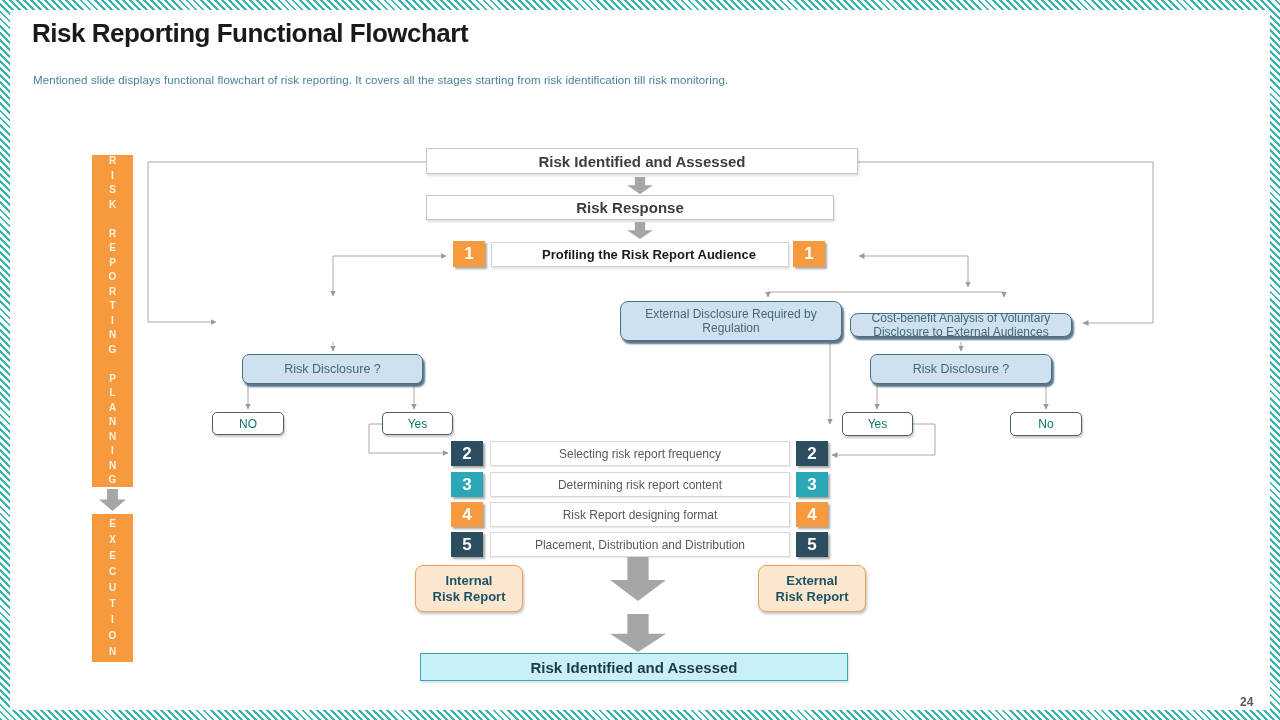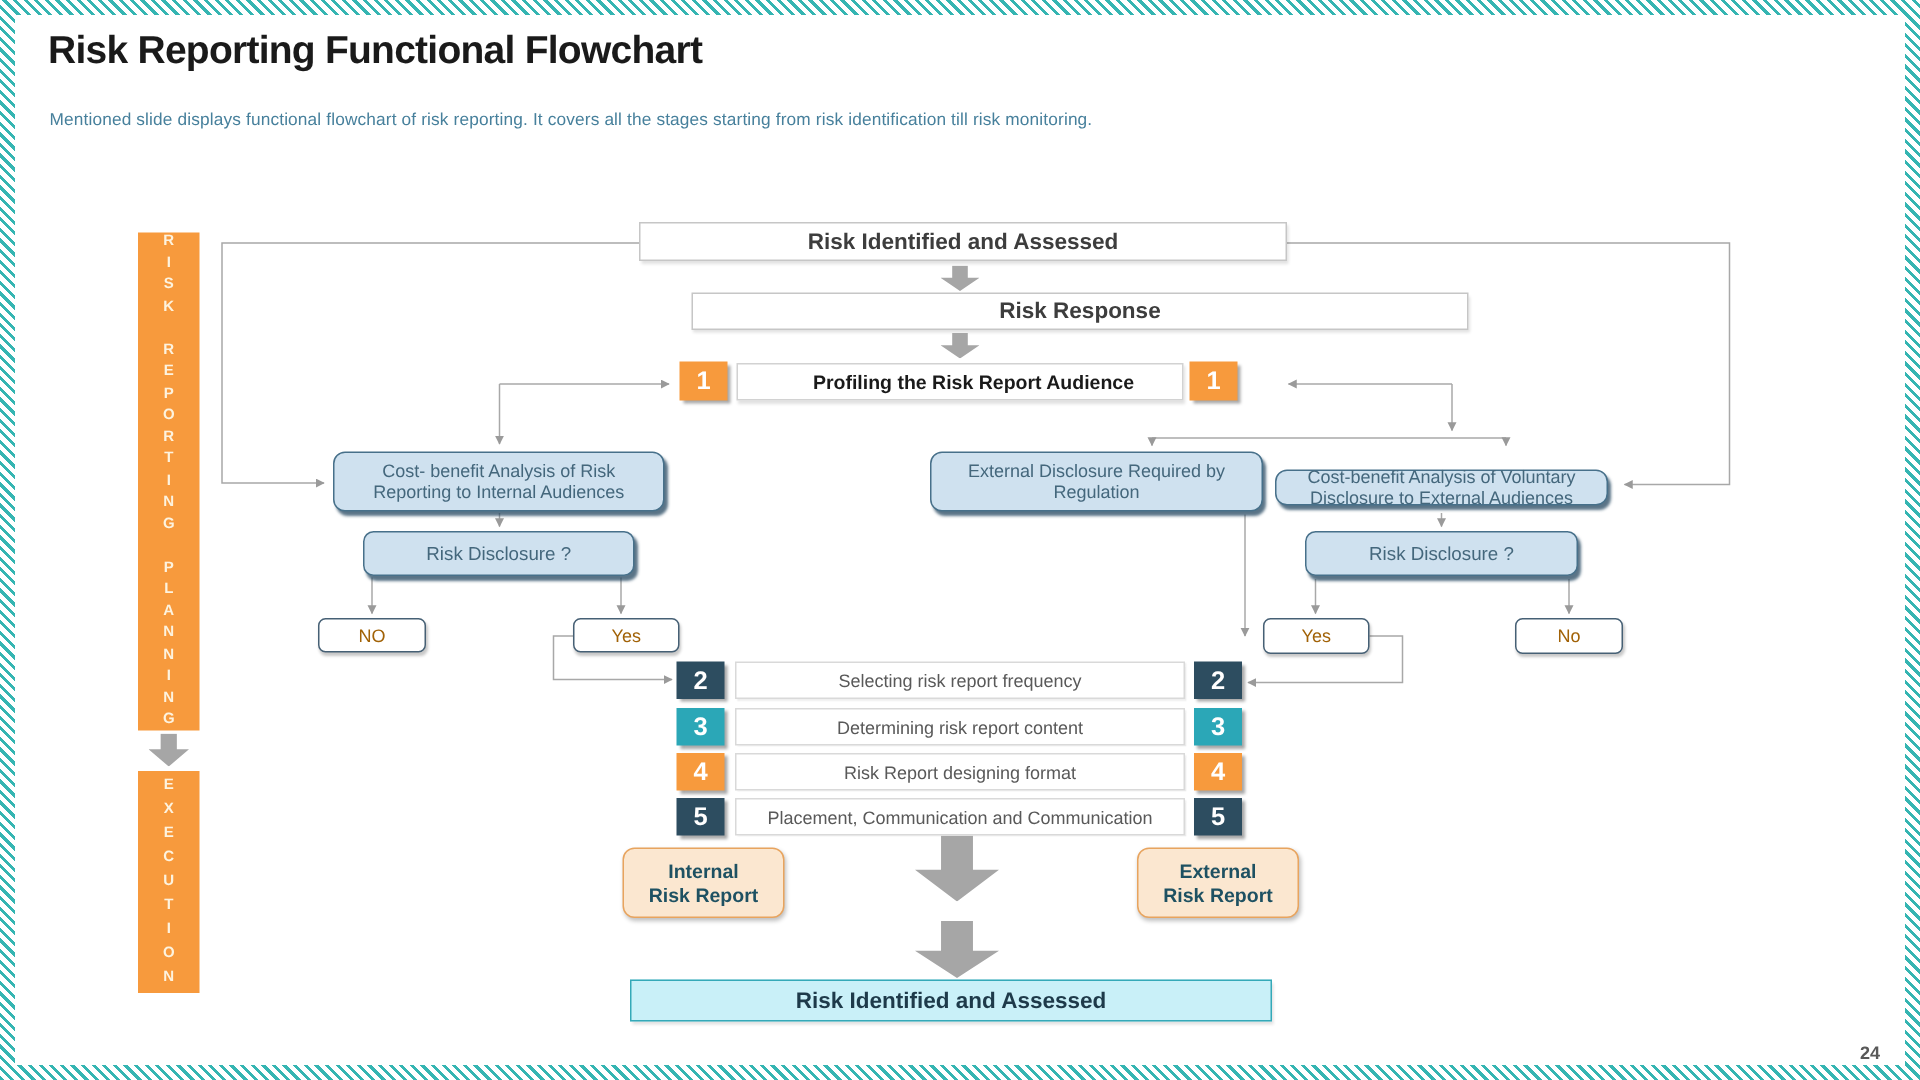--- a/index.html
+++ b/index.html
@@ -37,21 +37,21 @@
            display:flex; align-items:center; justify-content:center;
            box-shadow:2px 2px 2px rgba(0,0,0,.35); }
   .badge1 { height:26px; }
 
   .bluebox { background:#cfe1ef; border:1px solid #47708a; border-radius:8px;
              color:#44677c; font-size:12px; text-align:center; white-space:pre-line; line-height:14.5px;
              display:flex; align-items:center; justify-content:center;
              box-shadow:2px 3px 2px rgba(35,70,95,.75); }
   .disclosure { border-radius:7px; font-size:12.5px; white-space:normal; }
 
-  .ynbox { background:#fff; border:1px solid #466075; border-radius:5px; color:#a16207; font-size:12px;
+  .ynbox { background:#fff; border:1px solid #466075; border-radius:5px; color:#0f766e; font-size:12px;
            display:flex; align-items:center; justify-content:center; box-shadow:1px 2px 2px rgba(0,0,0,.22); }
 
   .stepbox { background:#fff; border:1px solid #d9d9d9; color:#595959; font-size:12px;
              display:flex; align-items:center; justify-content:center; box-shadow:1px 1px 1px rgba(0,0,0,.08); }
 
   .report { background:#fbe7d0; border:1.5px solid #e8a45e; border-radius:8px; color:#1e5162;
             font-size:13px; font-weight:bold; text-align:center; white-space:pre-line; line-height:16px;
             display:flex; align-items:center; justify-content:center; box-shadow:1px 2px 3px rgba(0,0,0,.25); }
 
   .cyanbox { background:#c9f0f8; border:1px solid #35a9b8; color:#1e3a4a; font-size:15px; font-weight:bold;
@@ -140,29 +140,27 @@
 E
 C
 U
 T
 I
 O
 N</div>
 
     <div class="abs wbox topbox" style="left:416px; top:138px; width:432px; height:26px;">Risk Identified and Assessed</div>
     <div class="abs barrow arrow-down-sm" style="left:617px; top:167px; width:26px; height:17px;"></div>
-    <div class="abs wbox topbox" style="left:416px; top:185px; width:518px; height:25px;margin-left:35px;">Risk Response</div>
+    <div class="abs wbox topbox" style="left:416px; top:185px; width:408px; height:25px;">Risk Response</div>
     <div class="abs barrow arrow-down-sm" style="left:617px; top:212px; width:26px; height:17px;"></div>
 
     <div class="abs badge badge1" style="left: 443px; top: 231px; background-color: rgb(247, 154, 61);">1</div>
     <div class="abs wbox profiling" style="left:481px; top:232px; width:298px; height:25px;">Profiling the Risk Report Audience</div>
     <div class="abs badge badge1" style="left: 783px; top: 231px; background-color: rgb(247, 154, 61);">1</div>
 
-    <div class="abs bluebox" style="left:212px; top:291px; width:221px; height:40px;">Cost- benefit  Analysis of Risk
-Reporting to Internal  Audiences</div>
     <div class="abs bluebox" style="left:610px; top:291px; width:222px; height:40px;">External Disclosure Required by
 Regulation</div>
     <div class="abs bluebox" style="left:840px; top:291px; width:222px; height:24px;margin-top:12px;">Cost-benefit Analysis of Voluntary
 Disclosure to External Audiences</div>
 
     <div class="abs bluebox disclosure" style="left:232px; top:344px; width:181px; height:30px;">Risk Disclosure ?</div>
     <div class="abs bluebox disclosure" style="left:860px; top:344px; width:182px; height:30px;">Risk Disclosure ?</div>
 
     <div class="abs ynbox" style="left:202px; top:402px; width:72px; height:23px;">NO</div>
     <div class="abs ynbox" style="left:372px; top:402px; width:71px; height:23px;">Yes</div>
@@ -175,21 +173,21 @@
 
     <div class="abs badge" style="left: 441px; top: 462px; background-color: rgb(43, 167, 183);">3</div>
     <div class="abs stepbox" style="left:480px; top:462px; width:300px; height:25px;">Determining risk report content</div>
     <div class="abs badge" style="left: 786px; top: 462px; background-color: rgb(43, 167, 183);">3</div>
 
     <div class="abs badge" style="left: 441px; top: 492px; background-color: rgb(247, 154, 61);">4</div>
     <div class="abs stepbox" style="left:480px; top:492px; width:300px; height:25px;">Risk Report designing format</div>
     <div class="abs badge" style="left: 786px; top: 492px; background-color: rgb(247, 154, 61);">4</div>
 
     <div class="abs badge" style="left: 441px; top: 522px; background-color: rgb(45, 77, 96);">5</div>
-    <div class="abs stepbox" style="left:480px; top:522px; width:300px; height:25px;">Placement, Communication and Communication</div>
+    <div class="abs stepbox" style="left:480px; top:522px; width:300px; height:25px;">Placement, Distribution and Distribution</div>
     <div class="abs badge" style="left: 786px; top: 522px; background-color: rgb(45, 77, 96);">5</div>
 
     <div class="abs report" style="left:405px; top:555px; width:108px; height:47px;">Internal
 Risk Report</div>
     <div class="abs barrow arrow-down-lg" style="left:600px; top:547px; width:56px; height:44px;"></div>
     <div class="abs report" style="left:748px; top:555px; width:108px; height:47px;">External
 Risk Report</div>
 
     <div class="abs barrow arrow-down-lg" style="left:600px; top:604px; width:56px; height:38px;"></div>
 

